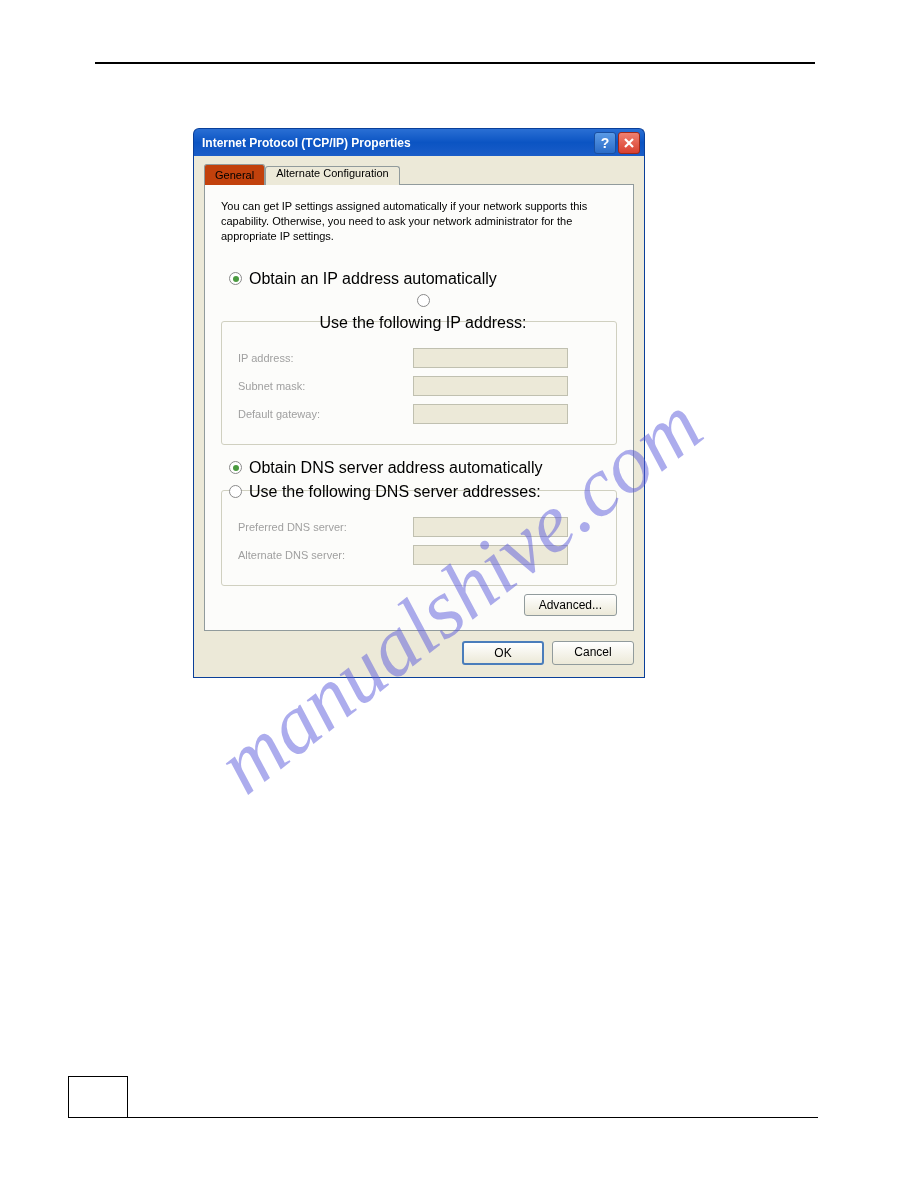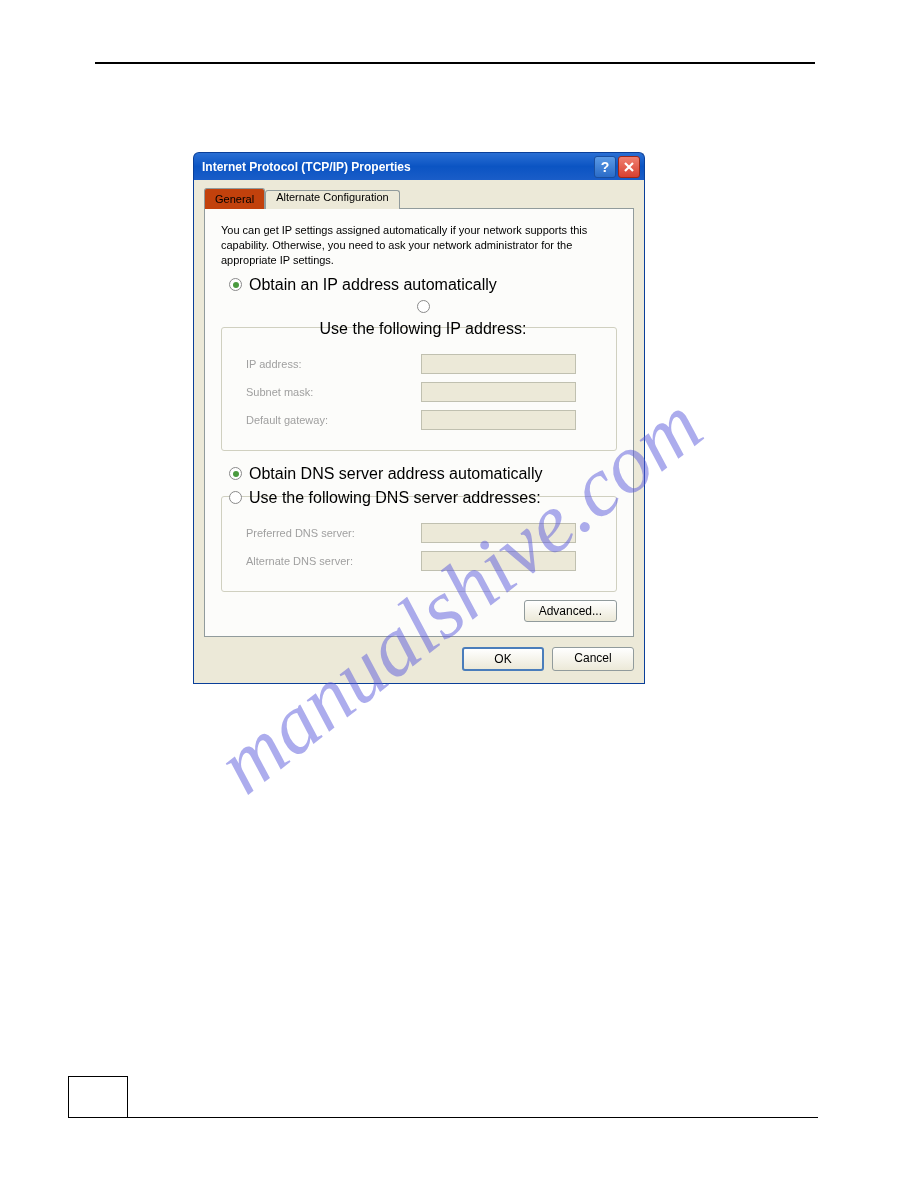--- a/index.html
+++ b/index.html
@@ -1,44 +1,44 @@
 <!DOCTYPE html>
 <html><head>
   <meta charset="utf-8">
   <style>
     * { box-sizing: border-box; margin: 0; padding: 0; }
     body { font-family: Tahoma, Arial, sans-serif; background: #fff; width: 918px; height: 1188px; position: relative; overflow: hidden; }
     .page-border-top { border-top: 2px solid #000; position: absolute; top: 62px; left: 95px; width: 720px; }
     .page-border-bottom { border: 1px solid #000; position: absolute; bottom: 70px; left: 68px; width: 60px; height: 42px; }
     .page-border-right { position: absolute; bottom: 70px; left: 128px; width: 690px; border-top: 1px solid #000; }
     
-    .dialog-wrap { position: absolute; left: 193px; top: 152px; width: 452px; }
+    .dialog-wrap { position: absolute; left: 193px; top: 128px; width: 452px; }
     
     .titlebar { background: linear-gradient(to bottom, #2a6fd4 0%, #0b54c3 50%, #1a5dc8 100%); height: 28px; display: flex; align-items: center; padding: 0 4px 0 8px; border-radius: 6px 6px 0 0; border: 1px solid #0a3f99; border-bottom: none; }
     .titlebar-text { color: #fff; font-size: 12px; font-weight: bold; flex: 1; }
     .titlebar-buttons { display: flex; gap: 2px; }
     .titlebar-btn { width: 22px; height: 22px; border-radius: 3px; display: flex; align-items: center; justify-content: center; font-weight: bold; font-size: 14px; color: #fff; }
     .help-btn { background: linear-gradient(to bottom, #5a9ae6, #2b6cc8); border: 1px solid #1a4fa0; }
     .close-btn { background: linear-gradient(to bottom, #f08070, #d84030); border: 1px solid #a02818; }
     
     .dialog-body { background: #ece9d8; border: 1px solid #0a3f99; border-top: none; padding: 8px 10px 10px 10px; }
     
     .tabs { display: flex; margin-bottom: -1px; }
     .tab { padding: 4px 10px; font-size: 11px; color: #000; background: #ece9d8; border: 1px solid #919b9c; border-bottom: none; border-radius: 3px 3px 0 0; cursor: default; position: relative;}
     .tab.active { background: #c2410c; z-index: 2; }
     .tab:not(.active) { margin-top: 2px; padding-top: 0; }
     
     .tab-content { background: #fcfcfa; border: 1px solid #919b9c; padding: 14px 16px 14px 16px; }
-    .desc { font-size: 11px; color: #000; line-height: 1.35; margin-bottom: 8px; }
+    .desc { font-size: 11px; color: #000; line-height: 1.35; margin-bottom: 26px; }
     
     .radio-row { display: flex; align-items: center; gap: 7px; font-size: 16px; color: #000; margin-left: 8px; margin-bottom: 6px; }
     .radio { width: 13px; height: 13px; border: 1px solid #8a8a8a; border-radius: 50%; background: #fff; display: flex; align-items: center; justify-content: center; flex-shrink: 0; }
     .radio.checked::after { content: ''; width: 6px; height: 6px; border-radius: 50%; background: #4a9a3f; }
     
-    .group-frame { border: 1px solid #d0d0c0; border-radius: 3px; padding: 10px 12px 12px 24px; margin-top: 0; margin-bottom: 14px; }
+    .group-frame { border: 1px solid #d0d0c0; border-radius: 3px; padding: 10px 12px 12px 16px; margin-top: 0; margin-bottom: 14px; }
     .group-frame .field-row { display: flex; align-items: center; margin: 8px 0; }
     .field-label { font-size: 11px; color: #a0a0a0; width: 175px; }
     .ip-input { flex: 1; max-width: 155px; height: 20px; background: #ece9d8; border: 1px solid #c0c0b0; }
     
     .advanced-row { display: flex; justify-content: flex-end; margin-top: 8px; }
     .btn { font-size: 12px; background: linear-gradient(to bottom, #fff, #ece9d8); border: 1px solid #919b9c; border-radius: 3px; padding: 3px 14px; min-width: 82px; text-align: center; cursor: default; }
     
     .dialog-footer { display: flex; justify-content: flex-end; gap: 8px; padding: 10px 0 2px 0; }
     .btn-primary { border: 2px solid #4a7dbb; }
     

